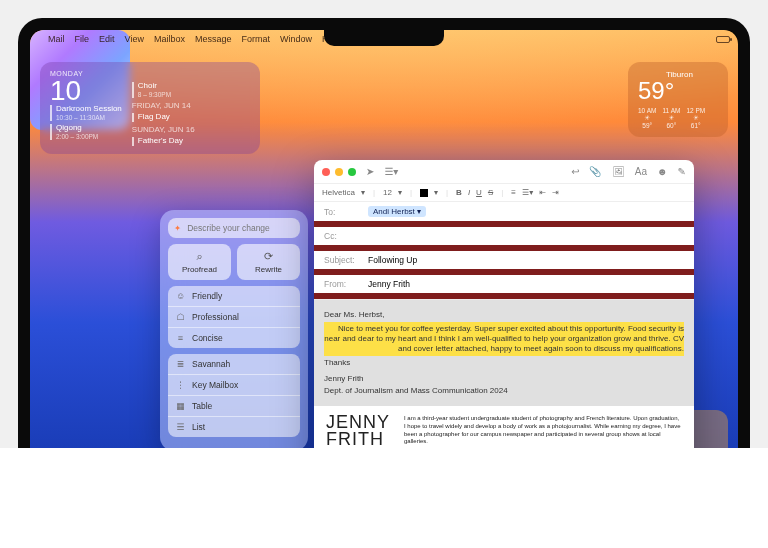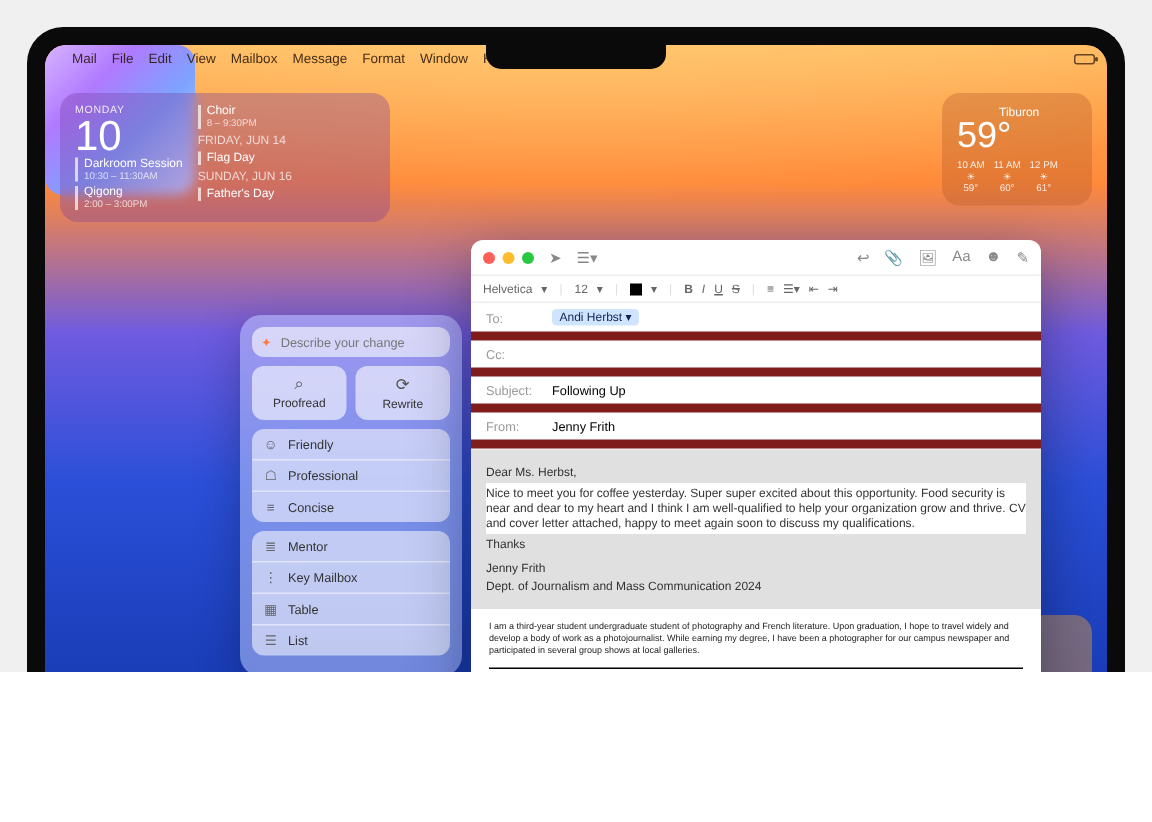--- a/index.html
+++ b/index.html
@@ -18,21 +18,21 @@
 .menubar { position: absolute; top: 0; left: 0; right: 0; height: 18px; display: flex; align-items: center; gap: 10px; padding: 0 8px; color: rgba(40,20,10,.88); font-size: 9px; z-index: 40; }
 .menubar .apple { font-size: 10px; }
 .menubar .spacer { flex: 1; }
 .batt { width: 14px; height: 7px; border: 1px solid rgba(40,20,10,.7); border-radius: 2px; position: relative; }
 .batt::after { content: ""; position: absolute; right: -3px; top: 1px; width: 2px; height: 3px; background: rgba(40,20,10,.7); border-radius: 1px; }
 
 .widget { position: absolute; border-radius: 12px; color: #fff; font-size: 8px; backdrop-filter: blur(4px); }
 .calwidget { top: 32px; left: 10px; width: 220px; padding: 8px 10px; background: rgba(120,60,160,.35); display: flex; gap: 10px; }
 .calwidget .day { font-size: 7px; letter-spacing: .5px; opacity: .85; }
 .calwidget .num { font-size: 28px; font-weight: 300; line-height: 1; }
-.calwidget .col { flex: 1; display: flex; flex-direction: column; gap: 3px; }
+.calwidget .col { flex: 1; display: flex; flex-direction: column; gap: 3px; margin-top: 12px; }
 .calwidget .ev { border-left: 2px solid rgba(255,255,255,.7); padding-left: 4px; line-height: 1.1; }
 .calwidget .ev .t { opacity: .7; font-size: 6.5px; }
 
 .weather { top: 32px; right: 10px; width: 100px; padding: 8px 10px; background: rgba(180,90,40,.35); }
 .weather .loc { font-size: 8px; margin-left: 28px; }
 .weather .temp { font-size: 24px; font-weight: 300; line-height: 1; }
 .weather .mini { display: flex; gap: 6px; margin-top: 4px; font-size: 6.5px; opacity: .85; }
 .weather .mini div { text-align: center; }
 
 .photowidget { top: 170px; right: 10px; width: 100px; height: 100px; border-radius: 12px; overflow: hidden;
@@ -67,21 +67,21 @@
 .formatbar { height: 18px; display: flex; align-items: center; gap: 6px; padding: 0 8px; font-size: 8px; color: #666; border-bottom: 1px solid #eee; }
 .formatbar .sq { width: 8px; height: 8px; background: #000; display: inline-block; }
 .formatbar .sep { color: #ddd; margin: 0 2px; }
 
 .headers { border-bottom: 1px solid #eee; }
 .headers .row { display: flex; align-items: center; padding: 4px 10px; font-size: 8.5px; border-bottom: 6px solid #7f1d1d; gap: 6px; }
 .headers .lab { width: 38px; color: #999; }
 .headers .pill { background: #cfe5ff; color: #125; padding: 1px 5px; border-radius: 3px; font-size: 8px; }
 
 .body { padding: 8px 10px; font-size: 8px; color: #333; background: #e0e0e0; }
-.body .sel { background: #ffffff; padding: 2px 0; }
+.body .sel { background: #fde047; padding: 2px 0; text-align: right; }
 .body p { margin: 2px 0; line-height: 1.25; }
 
 .attach { flex: 1; background: #fff; padding: 8px 12px; overflow: hidden; font-size: 6.5px; color: #222; }
 .attach .name { font-size: 18px; font-weight: 300; letter-spacing: 1px; line-height: .95; }
 .attach .hr { border-top: 1px solid #000; margin: 6px 0; }
 .attach .cols { display: flex; gap: 12px; }
 .attach .col { flex: 1; }
 .attach h5 { font-size: 6.5px; font-weight: 700; letter-spacing: .3px; margin-bottom: 2px; }
 .attach ul { list-style: disc; padding-left: 10px; }
 .attach li, .attach p { font-size: 6px; line-height: 1.25; margin: 1px 0; }
@@ -197,21 +197,21 @@
               <span>Professional</span>
             </div>
      <div class="row">
               <span class="ic">≡</span>
               <span>Concise</span>
             </div>
     </div>
     <div class="grp">
      <div class="row">
               <span class="ic">≣</span>
-              <span>Mentor</span>
+              <span>Savannah</span>
             </div>
      <div class="row">
               <span class="ic">⋮</span>
               <span>Key Mailbox</span>
             </div>
      <div class="row">
               <span class="ic">▦</span>
               <span>Table</span>
             </div>
      <div class="row">
@@ -280,20 +280,24 @@
     </div>
     <div class="body">
      <p>Dear Ms. Herbst,</p>
      <p class="sel">Nice to meet you for coffee yesterday. Super super excited about this opportunity. Food security is near and dear to my heart and I think I am well-qualified to help your organization grow and thrive. CV and cover letter attached, happy to meet again soon to discuss my qualifications.</p>
      <p>Thanks</p>
      <p style="margin-top:6px">Jenny Frith</p>
      <p>Dept. of Journalism and Mass Communication 2024</p>
     </div>
     <div class="attach">
      <div style="display:flex;gap:14px;align-items:flex-start">
+      <div>
+       <div class="name">JENNY</div>
+       <div class="name">FRITH</div>
+      </div>
       <p style="flex:1;font-size:6px;line-height:1.3">I am a third-year student undergraduate student of photography and French literature. Upon graduation, I hope to travel widely and develop a body of work as a photojournalist. While earning my degree, I have been a photographer for our campus newspaper and participated in several group shows at local galleries.</p>
      </div>
      <div class="hr"></div>
      <div class="cols">
       <div class="col">
        <h5>EDUCATION</h5>
        <p>Expected June 2024</p>
        <p>BACHELOR OF FINE ARTS</p>
        <p>Photography and French Literature</p>
        <p>Savannah, Georgia</p>

